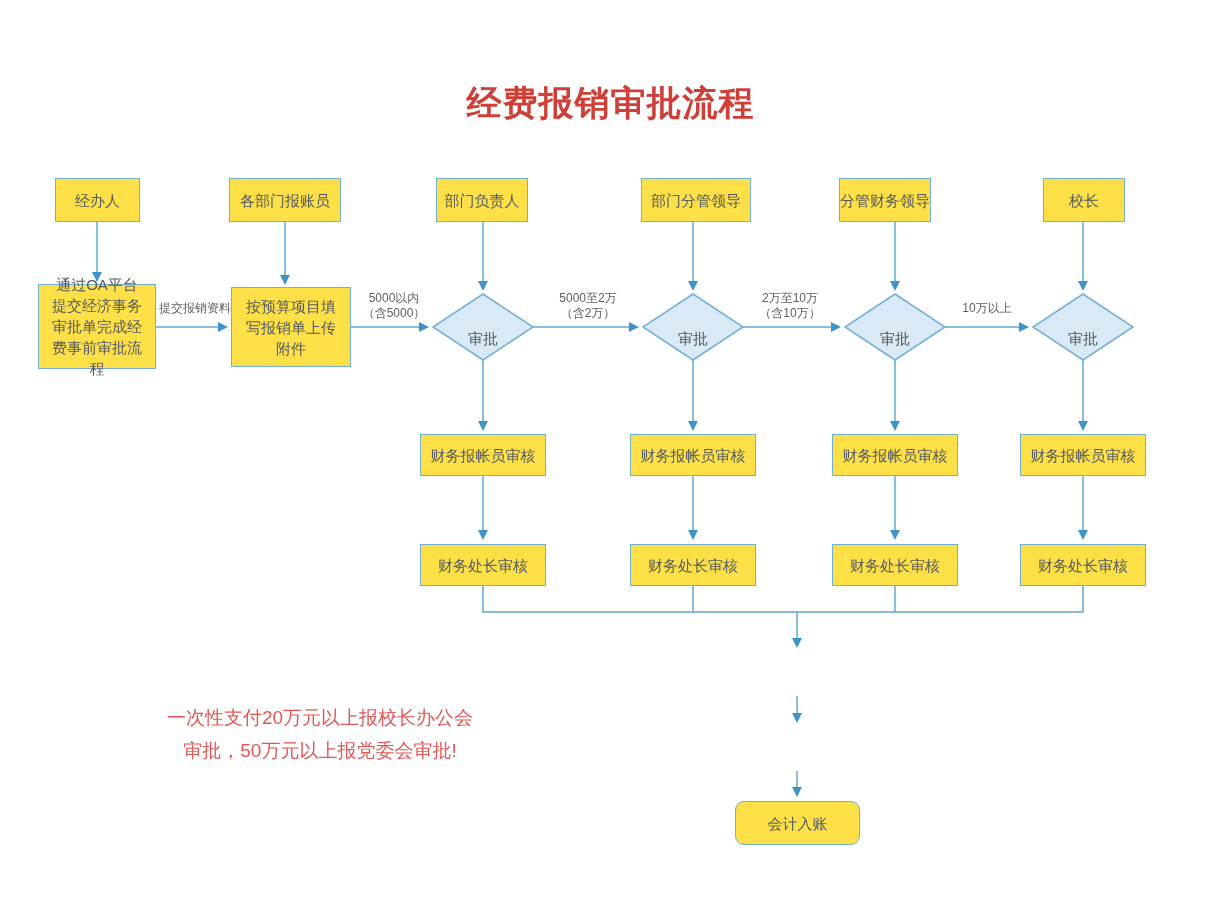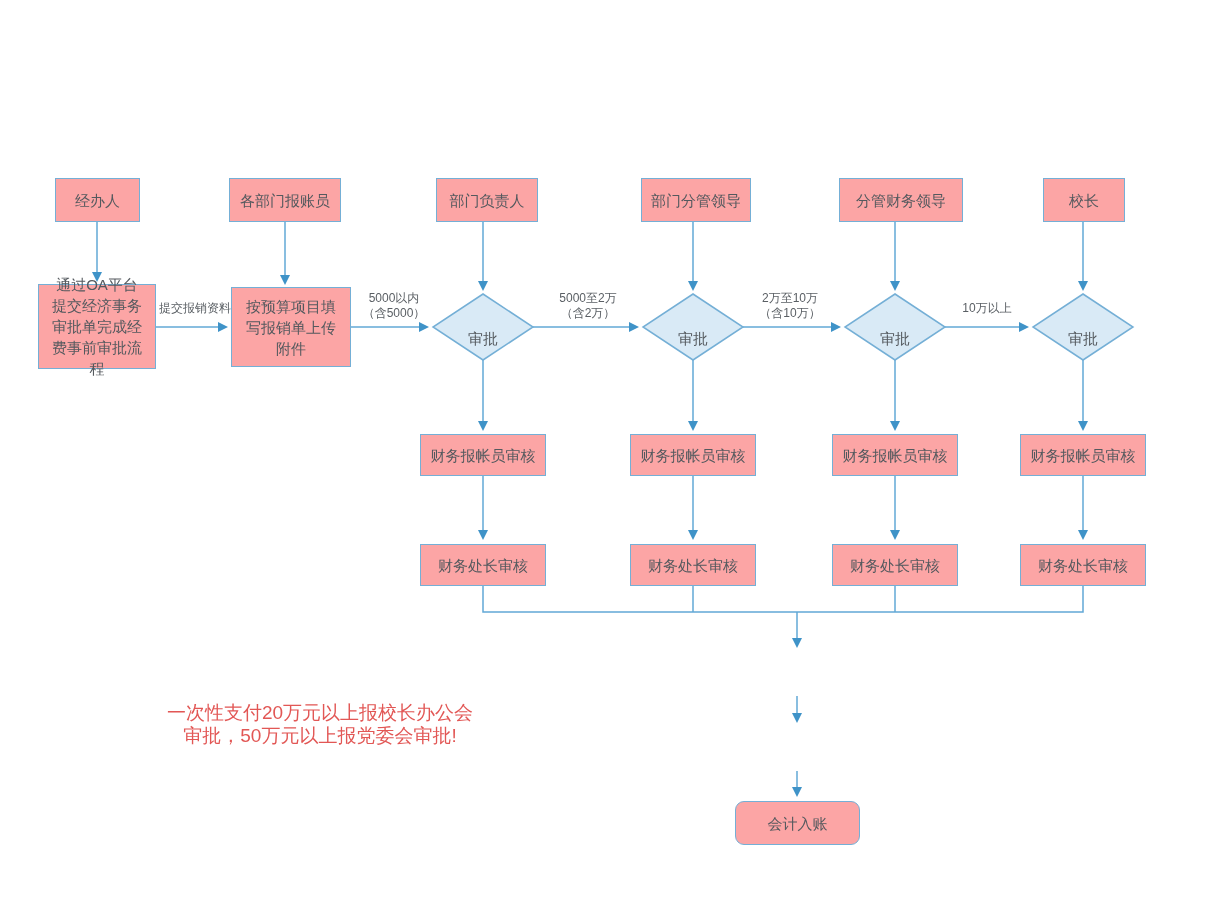--- a/index.html
+++ b/index.html
@@ -8,41 +8,42 @@
     font-family:"Liberation Sans","DejaVu Sans",sans-serif;
   }
   .title{
     position:absolute;left:0;top:80px;width:1221px;margin:0;
     text-align:center;font-family:"DejaVu Serif","Liberation Serif",serif;
     font-size:35px;font-weight:700;color:#ce4037;letter-spacing:1px;
   }
   .connectors{position:absolute;left:0;top:0;}
   .node{
     position:absolute;display:flex;align-items:center;justify-content:center;
-    background:#fca5a5;border:1px solid #74afd6;box-sizing:border-box;
+    background:#fde047;border:1px solid #74afd6;box-sizing:border-box;
     color:#54595e;font-size:15px;text-align:center;line-height:21px;
   }
   .dlabel{
     position:absolute;width:60px;height:20px;display:flex;align-items:center;justify-content:center;
     color:#54595e;font-size:15px;margin-top:12px;
   }
   .edge-label{
     position:absolute;width:100px;text-align:center;color:#5a5f64;font-size:12px;
     line-height:15px;white-space:pre-line;
   }
   .note{
     position:absolute;left:120px;top:701px;width:400px;text-align:center;
-    color:#e25755;font-size:19px;line-height:23px;white-space:pre-line;
+    color:#e25755;font-size:19px;line-height:33px;white-space:pre-line;
   }
 </style>
 </head>
 <body>
 
 <div class="canvas">
 
+  <h1 class="title">经费报销审批流程</h1>
 
   <svg class="connectors" width="1221" height="916" viewBox="0 0 1221 916">
     <defs>
       <marker id="arrow" markerWidth="7" markerHeight="7" refX="5" refY="3.5" orient="auto">
         <path d="M0,0 L7,3.5 L0,7 Z" fill="#3f93c8"></path>
       </marker>
     </defs>
     <g fill="none" stroke="#62a8d6" stroke-width="1.5">
       <path d="M97 222 V279" marker-end="url(#arrow)"></path>
       <path d="M285 222 V282" marker-end="url(#arrow)"></path>
@@ -77,23 +78,23 @@
     <g fill="#d9eaf6" stroke="#74afd6" stroke-width="1.5">
       <polygon points="483,294 533,327 483,360 433,327"></polygon>
       <polygon points="693,294 743,327 693,360 643,327"></polygon>
       <polygon points="895,294 945,327 895,360 845,327"></polygon>
       <polygon points="1083,294 1133,327 1083,360 1033,327"></polygon>
     </g>
   </svg>
 
   <div class="node" style="left:55px;top:178px;width:85px;height:44px;">经办人</div>
   <div class="node" style="left:229px;top:178px;width:112px;height:44px;">各部门报账员</div>
-  <div class="node" style="left:436px;top:178px;width:102px;height:44px;">部门负责人</div>
+  <div class="node" style="left:436px;top:178px;width:92px;height:44px;">部门负责人</div>
   <div class="node" style="left:641px;top:178px;width:110px;height:44px;">部门分管领导</div>
-  <div class="node" style="left:839px;top:178px;width:124px;height:44px;">分管财务领导</div>
+  <div class="node" style="left:839px;top:178px;width:92px;height:44px;">分管财务领导</div>
   <div class="node" style="left:1043px;top:178px;width:82px;height:44px;">校长</div>
 
   <div class="node" style="left:38px;top:284px;width:118px;height:85px;padding:0 11px;">通过OA平台提交经济事务审批单完成经费事前审批流程</div>
   <div class="node" style="left:231px;top:287px;width:120px;height:80px;padding:0 12px;text-align:center;">按预算项目填写报销单上传附件</div>
 
   <div class="dlabel" style="left:453px;top:317px;">审批</div>
   <div class="dlabel" style="left:663px;top:317px;">审批</div>
   <div class="dlabel" style="left:865px;top:317px;">审批</div>
   <div class="dlabel" style="left:1053px;top:317px;">审批</div>
 

